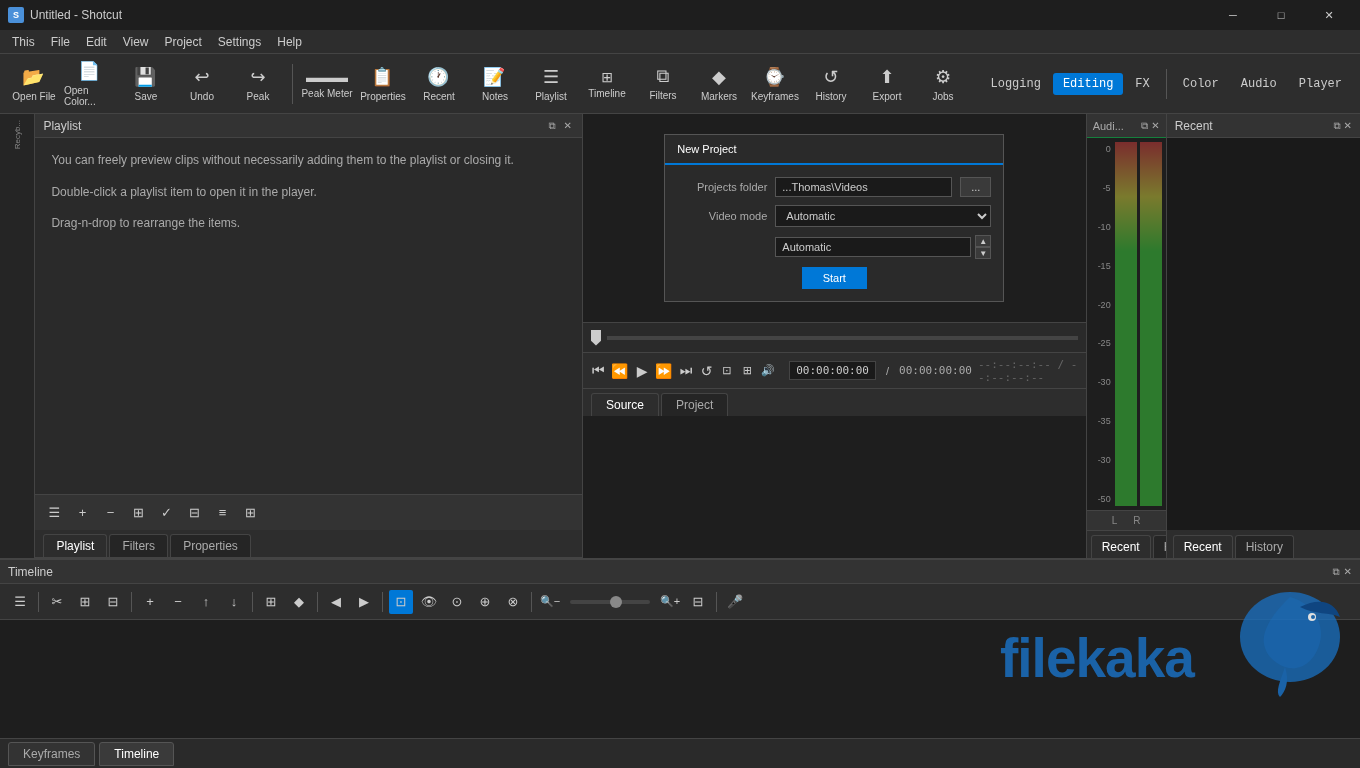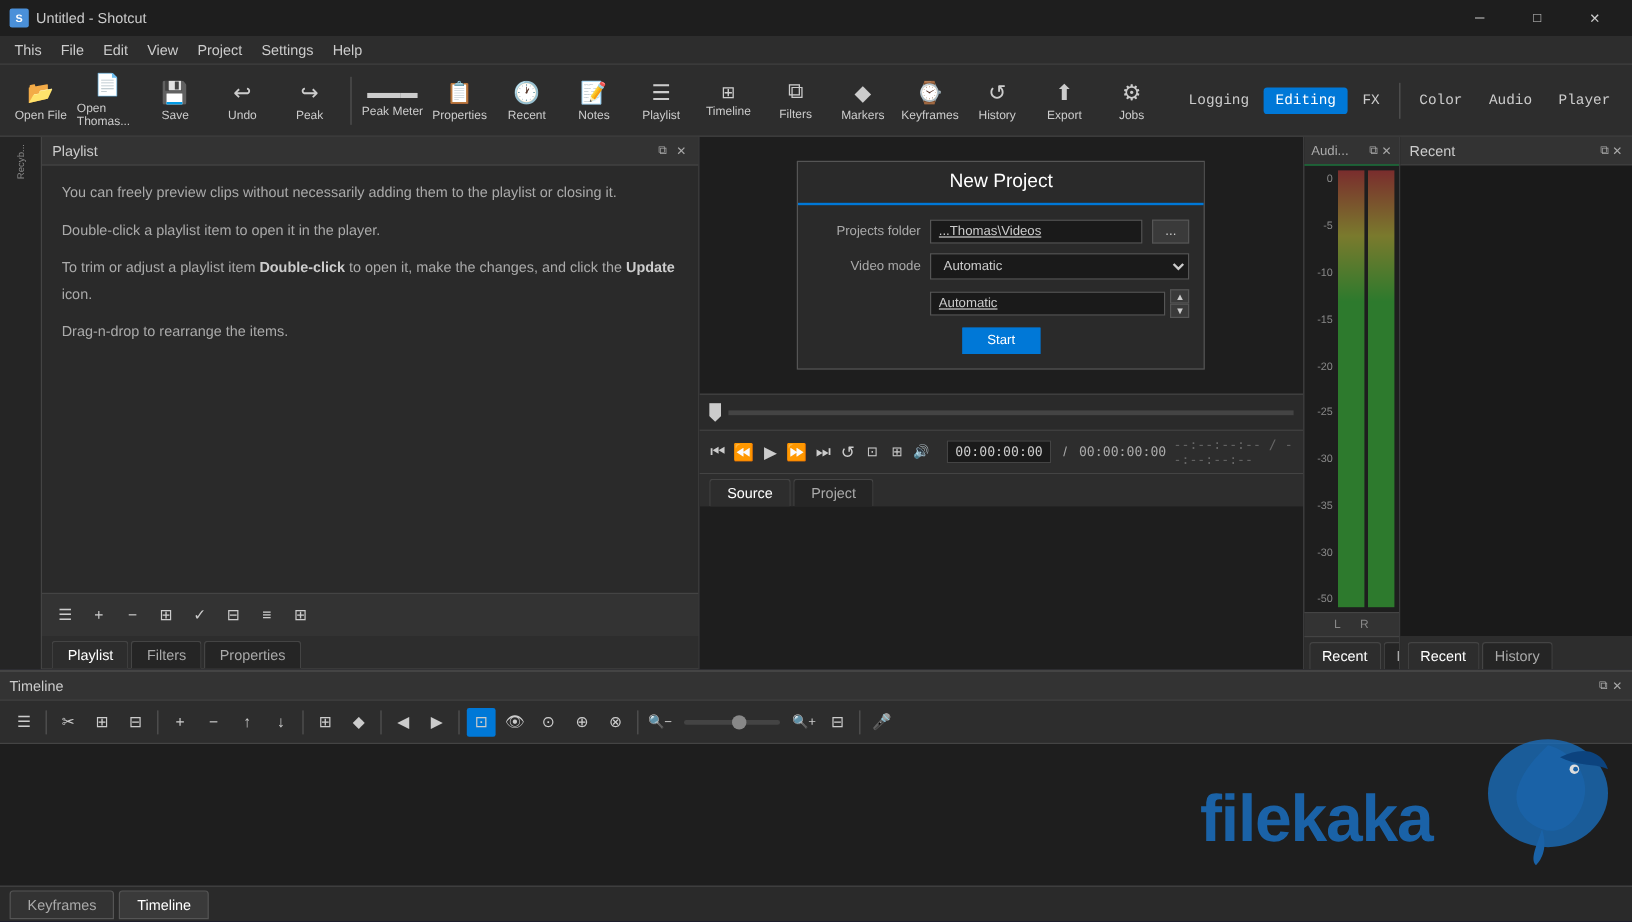--- a/index.html
+++ b/index.html
@@ -227,23 +227,23 @@
       background: #2a2a2a;
       border: 1px solid #555;
     }
     .dialog-tabs {
       display: flex;
       background: #333;
     }
     .dialog-tab {
       flex: 1;
       padding: 8px 12px;
-      text-align: center;
-      cursor: pointer;
-      font-size: 16px;
+      text-align: left;
+      cursor: pointer;
+      font-size: 11px;
       color: #ccc;
       border-bottom: 2px solid transparent;
     }
     .dialog-tab.active {
       background: #2a2a2a;
       color: #fff;
       border-bottom: 2px solid #0078d7;
     }
     .dialog-body {
       padding: 12px;
@@ -260,21 +260,20 @@
       width: 90px;
       text-align: right;
     }
     .dialog-input {
       flex: 1;
       background: #1a1a1a;
       border: 1px solid #555;
       color: #ccc;
       padding: 3px 6px;
       font-size: 11px;
-      text-decoration: underline;
     }
     .dialog-btn {
       padding: 3px 10px;
       background: #3a3a3a;
       border: 1px solid #555;
       color: #ccc;
       cursor: pointer;
       font-size: 11px;
     }
     .dialog-btn.primary {
@@ -549,21 +548,21 @@
       border-radius: 3px 3px 0 0;
       border: 1px solid #555;
     }
     .bottom-tab.active {
       background: #3a3a3a;
       color: #fff;
     }
     
     .watermark {
       position: absolute;
-      bottom: 24px;
+      bottom: 48px;
       right: 20px;
       opacity: 0.85;
       pointer-events: none;
     }
     
     .app-wrapper {
       width: 1360px;
       height: 768px;
       display: flex;
       flex-direction: column;
@@ -603,21 +602,21 @@
     <div class="menu-item">Help</div>
   </div>
 
   <div class="toolbar">
     <div class="tool-btn">
       <span class="icon">📂</span>
       <span>Open File</span>
     </div>
     <div class="tool-btn">
       <span class="icon">📄</span>
-      <span>Open Thomas...</span>
+      <span>Open Color...</span>
     </div>
     <div class="tool-btn">
       <span class="icon">💾</span>
       <span>Save</span>
     </div>
     <div class="tool-btn">
       <span class="icon">↩</span>
       <span>Undo</span>
     </div>
     <div class="tool-btn">
@@ -695,21 +694,20 @@
       <div class="panel-header">
         <span>Playlist</span>
         <div class="panel-header-controls">
           <span class="panel-header-btn">⧉</span>
           <span class="panel-header-btn">✕</span>
         </div>
       </div>
       <div class="playlist-content">
         <p>You can freely preview clips without necessarily adding them to the playlist or closing it.</p>
         <p>Double-click a playlist item to open it in the player.</p>
-        <p>To trim or adjust a playlist item <strong>Double-click</strong> to open it, make the changes, and click the <strong>Update</strong> icon.</p>
         <p>Drag-n-drop to rearrange the items.</p>
       </div>
       <div class="playlist-toolbar">
         <div class="pl-btn">☰</div>
         <div class="pl-btn">+</div>
         <div class="pl-btn">−</div>
         <div class="pl-btn">⊞</div>
         <div class="pl-btn">✓</div>
         <div class="pl-btn">⊟</div>
         <div class="pl-btn">≡</div>

